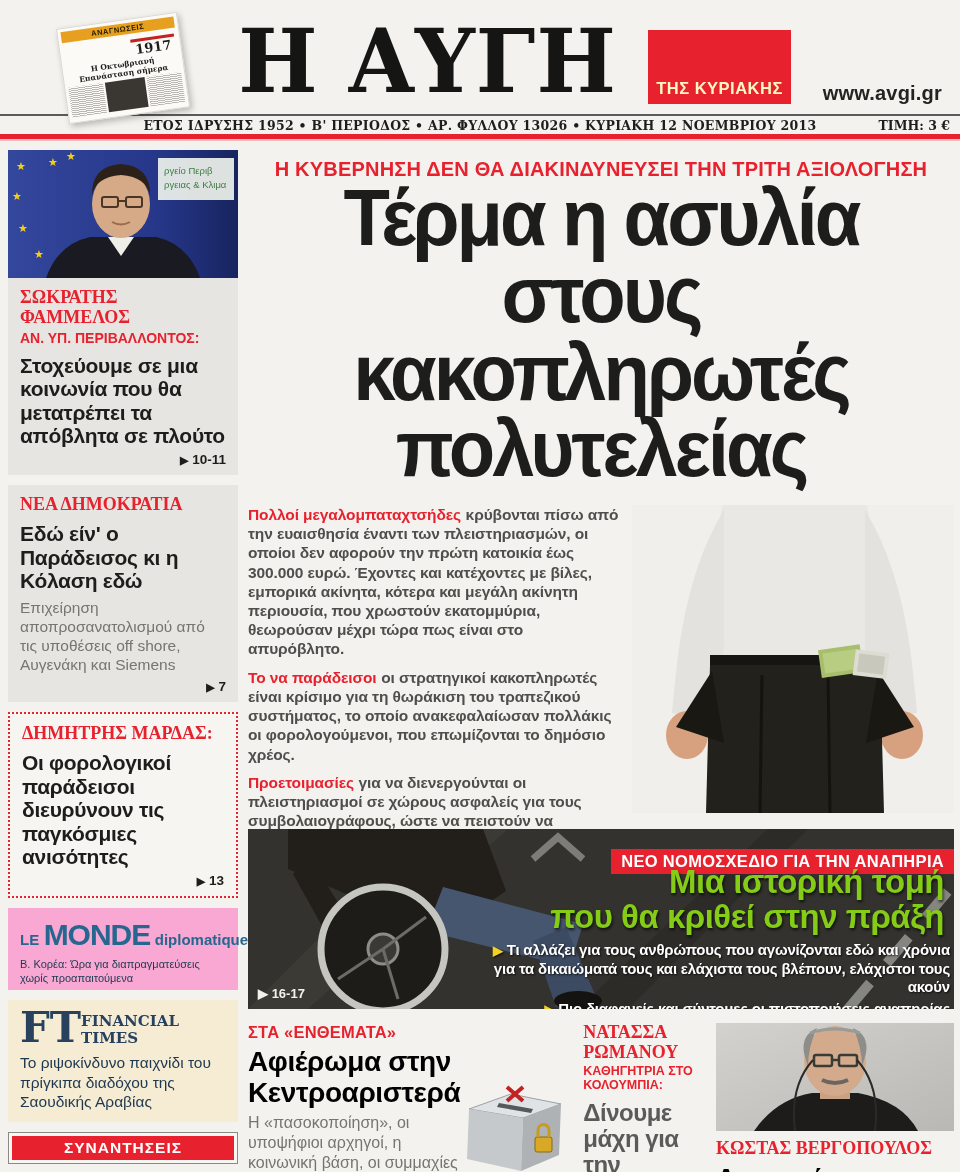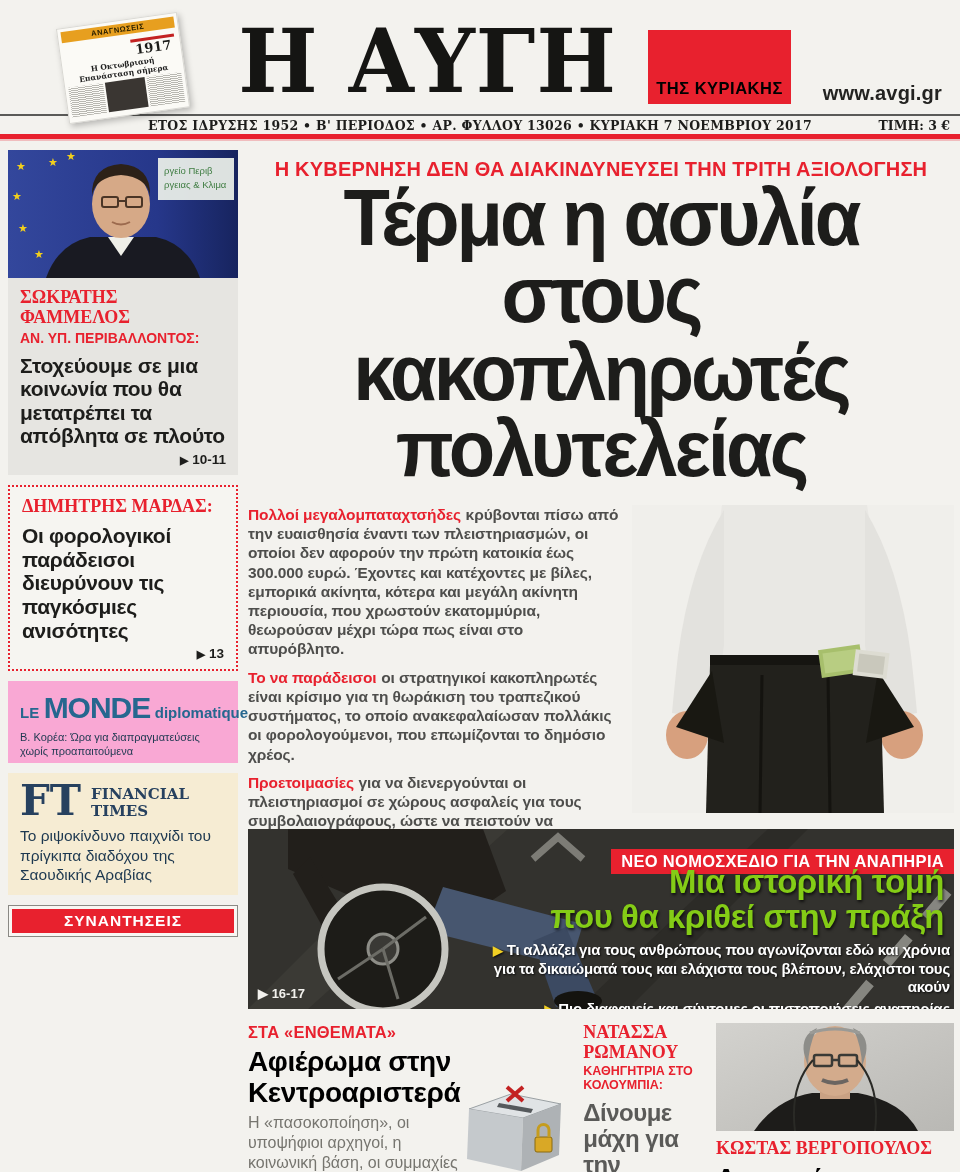--- a/index.html
+++ b/index.html
@@ -8,21 +8,21 @@
   .page { position:relative; width:960px; height:1172px; background:#f3f2ee; overflow:hidden; }
 
   
   .masthead { position:absolute; left:0; top:0; width:960px; height:150px; }
   .mast-rule-gray { position:absolute; left:0; top:114px; width:960px; height:2px; background:#5a5a58; }
   .mast-rule-red  { position:absolute; left:0; top:134px; width:960px; height:5px; background:#e8212e; box-shadow:0 2px 0 rgba(232,33,46,.25); }
   .dateline { position:absolute; left:0; top:118px; width:960px; font-family:"DejaVu Serif", serif; font-weight:bold; font-size:12.5px; color:#1d1d1b; text-align:center; letter-spacing:.3px; }
   .price { position:absolute; right:10px; top:118px; font-family:"DejaVu Serif", serif; font-weight:bold; font-size:12.5px; color:#1d1d1b; }
   .paper-title { position:absolute; left:205px; top:18px; width:445px; font-family:"DejaVu Serif", serif; font-weight:bold; font-size:84px; letter-spacing:1px; color:#151513; text-align:center; line-height:1.05; transform:scaleY(1.05); }
   .edition-box { position:absolute; left:648px; top:30px; width:143px; height:74px; background:#e8212e; display:flex; align-items:flex-end; justify-content:center; padding-bottom:6px; }
-  .edition-box span { color:#000000; font-weight:bold; font-size:16.5px; letter-spacing:.5px; }
+  .edition-box span { color:#fef9c3; font-weight:bold; font-size:16.5px; letter-spacing:.5px; }
   .website { position:absolute; right:18px; top:82px; font-size:20px; font-weight:bold; color:#232321; letter-spacing:.2px; }
 
   
   .supplement { position:absolute; left:62px; top:20px; width:122px; height:96px; background:#fbfaf6; transform:rotate(-8deg); box-shadow:2px 3px 6px rgba(0,0,0,.25); border:1px solid #d8d7d2; padding:3px; z-index:5; }
   .supp-bar { background:#e79f1f; color:#2a2000; font-size:7.5px; font-weight:bold; text-align:center; letter-spacing:.5px; padding:1px 0; }
   .supp-year { margin:6px 2px 1px auto; width:44px; text-align:center; font-family:"DejaVu Serif", serif; font-weight:bold; font-size:13px; color:#1b1b19; border-top:3px solid #c32222; }
   .supp-headline { font-family:"DejaVu Serif", serif; font-weight:bold; font-size:7.5px; color:#222; text-align:center; margin:1px 0 2px; }
   .supp-body { display:flex; gap:2px; height:30px; }
   .supp-colline { flex:1; background:repeating-linear-gradient(#fbfaf6 0 1px, #b9b8b2 1px 2px); }
   .supp-photo { width:40px; background:#3a3632; }
@@ -37,21 +37,21 @@
   .pageref { text-align:right; font-weight:bold; font-size:13.5px; color:#1d1d1b; margin-top:4px; }
   .pageref .tri { color:#1d1d1b; font-size:11px; }
   .card-dotted { border:2px dotted #e8212e; background:#f6f5f1; padding:10px 12px 8px; margin-top:10px; }
   .card-lemonde { background:#f9a8d4; padding:10px 12px 4px; margin-top:10px; }
   .lm-brand { color:#26678f; white-space:nowrap; }
   .lm-small { font-weight:bold; font-size:15px; }
   .lm-big { font-weight:bold; font-size:30px; letter-spacing:-1px; }
   .lm-suffix { font-weight:bold; font-size:15px; }
   .lm-text { color:#1d3850; font-size:11px; line-height:1.25; margin-top:6px; }
   .card-ft { background:#f6ecd3; padding:8px 12px 10px; margin-top:10px; }
-  .ft-brandrow { display:flex; align-items:center; gap:10px; }
+  .ft-brandrow { display:flex; align-items:center; }
   .ft-initials { font-family:"DejaVu Serif", serif; font-weight:bold; font-size:42px; line-height:.95; color:#27415f; }
   .ft-name { font-family:"DejaVu Serif", serif; font-weight:bold; font-size:15px; color:#27415f; margin-top:5px; line-height:1.15; }
   .ft-text { color:#1d3850; font-size:15.5px; line-height:1.25; margin-top:6px; }
   .card-syn { border:1px solid #8a8984; background:#f8f7f3; margin-top:10px; }
   .syn-header { background:#e8212e; color:#fff; font-weight:bold; font-size:15.5px; text-align:center; letter-spacing:1px; padding:3px 0; margin:3px; }
 
   
   .main { position:absolute; left:248px; top:150px; width:706px; }
   .kicker { color:#e8212e; font-weight:bold; font-size:20px; text-align:center; letter-spacing:.2px; margin-top:8px; }
   .headline { color:#1d1d1b; font-weight:bold; text-align:center; font-size:76px; line-height:.98; letter-spacing:-3px; margin-top:4px; transform:scaleY(1.04); }
@@ -106,21 +106,21 @@
       </div>
     </div>
 
     <h1 class="paper-title">Η ΑΥΓΗ</h1>
     <div class="edition-box">
       <span>ΤΗΣ ΚΥΡΙΑΚΗΣ</span>
     </div>
     <div class="website">www.avgi.gr</div>
 
     <div class="mast-rule-gray"></div>
-    <div class="dateline">ΕΤΟΣ ΙΔΡΥΣΗΣ 1952 • Β' ΠΕΡΙΟΔΟΣ • ΑΡ. ΦΥΛΛΟΥ 13026 • ΚΥΡΙΑΚΗ 7 ΝΟΕΜΒΡΙΟΥ 2017</div>
+    <div class="dateline">ΕΤΟΣ ΙΔΡΥΣΗΣ 1952 • Β' ΠΕΡΙΟΔΟΣ • ΑΡ. ΦΥΛΛΟΥ 13026 • ΚΥΡΙΑΚΗ 12 ΝΟΕΜΒΡΙΟΥ 2013</div>
     <div class="price">ΤΙΜΗ: 3 €</div>
     <div class="mast-rule-red"></div>
   </header>
 
   <aside class="sidebar">
 
     <section>
       <svg class="fam-photo" viewBox="0 0 230 128">
         <defs>
           <linearGradient id="euflag" x1="0" y1="0" x2="1" y2="0">
@@ -153,20 +153,26 @@
         </g>
       </svg>
       <div class="card-gray">
         <div class="sb-name">ΣΩΚΡΑΤΗΣ ΦΑΜΜΕΛΟΣ</div>
         <div class="sb-role">ΑΝ. ΥΠ. ΠΕΡΙΒΑΛΛΟΝΤΟΣ:</div>
         <div class="sb-headline">Στοχεύουμε σε μια κοινωνία που θα μετατρέπει τα απόβλητα σε πλούτο</div>
         <div class="pageref"><span class="tri">▶</span> <span>10-11</span></div>
       </div>
     </section>
 
+    <section class="card-gray" style="margin-top:10px">
+      <div class="sb-name">ΝΕΑ ΔΗΜΟΚΡΑΤΙΑ</div>
+      <div class="sb-headline">Εδώ είν' ο Παράδεισος κι η Κόλαση εδώ</div>
+      <div class="sb-body">Επιχείρηση αποπροσανατολισμού από τις υποθέσεις off shore, Αυγενάκη και Siemens</div>
+      <div class="pageref"><span class="tri">▶</span> <span>7</span></div>
+    </section>
 
     <section class="card-dotted">
       <div class="sb-name">ΔΗΜΗΤΡΗΣ ΜΑΡΔΑΣ:</div>
       <div class="sb-headline">Οι φορολογικοί παράδεισοι διευρύνουν τις παγκόσμιες ανισότητες</div>
       <div class="pageref"><span class="tri">▶</span> <span>13</span></div>
     </section>
 
     <section class="card-lemonde">
       <div class="lm-brand">
         <span class="lm-small">LE</span>

